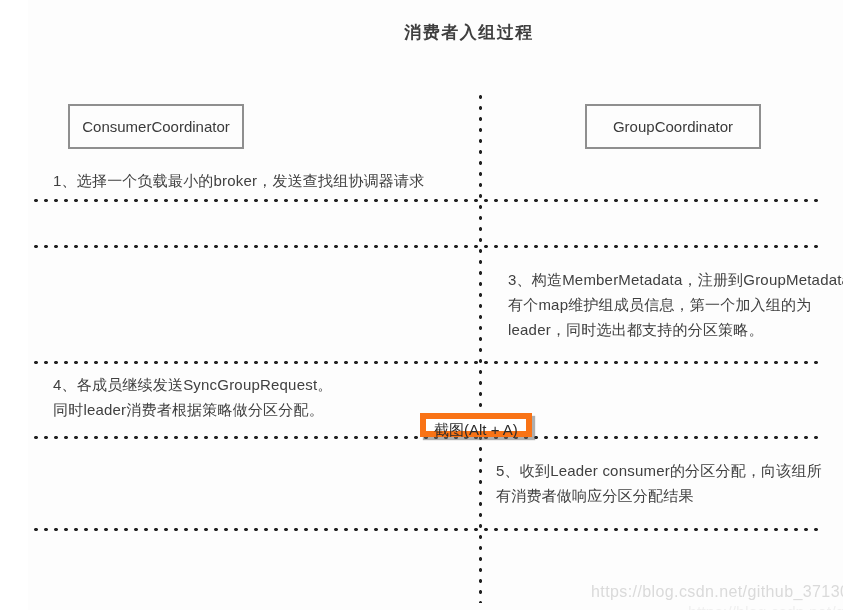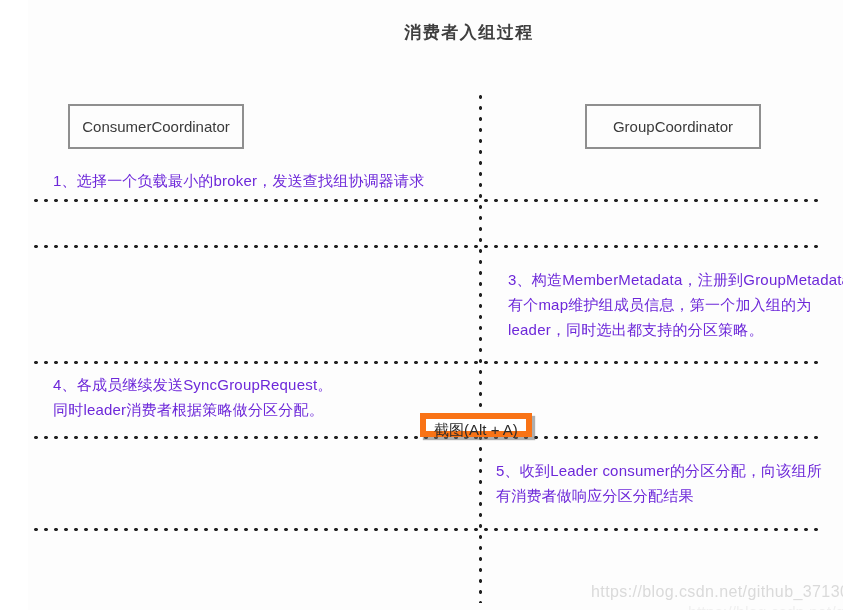--- a/index.html
+++ b/index.html
@@ -61,21 +61,21 @@
   .hline-1 { top: 198px; }
   .hline-2 { top: 244px; }
   .hline-3 { top: 360px; }
   .hline-4 { top: 435px; }
   .hline-5 { top: 527px; }
   .step {
     position: absolute;
     font-size: 15px;
     line-height: 25px;
     white-space: pre-line;
-    color: #6d28d9;
+    color: #404040;
     letter-spacing: 0.2px;
   }
   .step-1 { left: 25px;  top: 168px; }
   .step-2 { left: 25px;  top: 213px; }
   .step-3 { left: 480px; top: 267px; }
   .step-4 { left: 25px;  top: 372px; }
   .step-5 { left: 468px; top: 458px; }
   .step-6 { left: 468px; top: 560px; }
   .tooltip {
     position: absolute;

